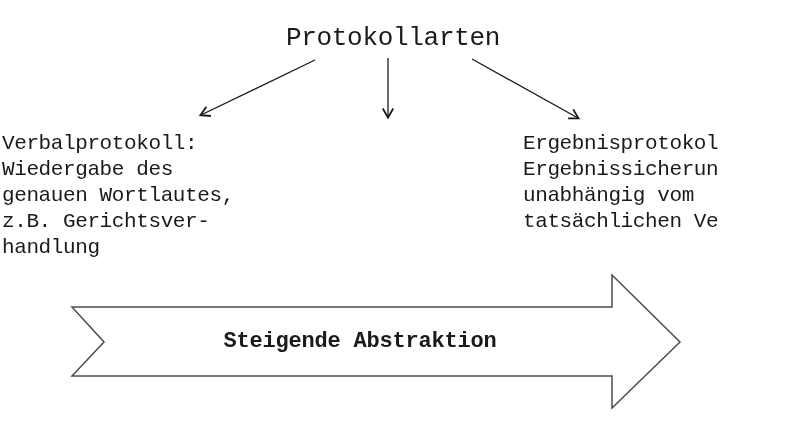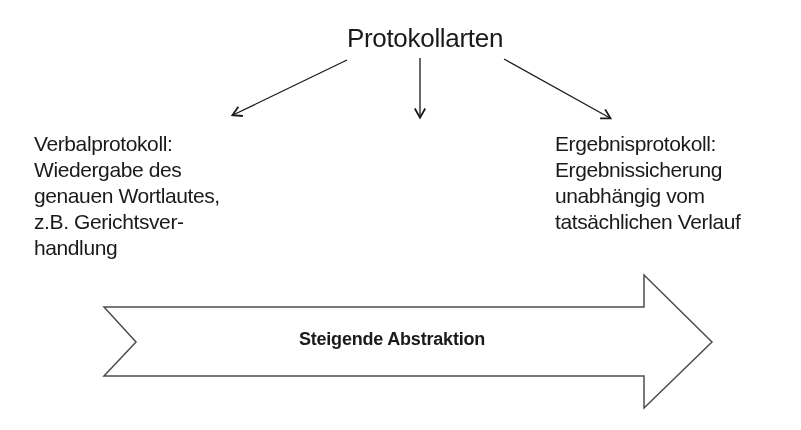--- a/index.html
+++ b/index.html
@@ -6,23 +6,22 @@
     margin: 0;
     padding: 0;
     background: #ffffff;
   }
   .canvas {
     position: relative;
     width: 718px;
     height: 430px;
     background: #ffffff;
     overflow: hidden;
-    font-family: Liberation Sans, sans-serif;
+    font-family: Liberation Mono, monospace;
     color: #1a1a1a;
-    margin-left: 32px;
   }
   .overlay-svg {
     position: absolute;
     left: 0;
     top: 0;
     width: 801px;
     height: 430px;
   }
   .title {
     position: absolute;
@@ -45,21 +44,21 @@
   }
   .block-left  { left: 2px;   width: 240px; }
   .block-mid   { left: 240px; width: 280px; }
   .block-right { left: 523px; width: 280px; }
   .arrow-label {
     position: absolute;
     left: 110px;
     top: 329px;
     width: 500px;
     text-align: center;
-    font-size: 18px;
+    font-size: 22px;
     font-weight: bold;
     letter-spacing: -0.2px;
     white-space: pre-line;
   }
 </style>
 </head>
 <body>
 
 <div class="canvas">
 

